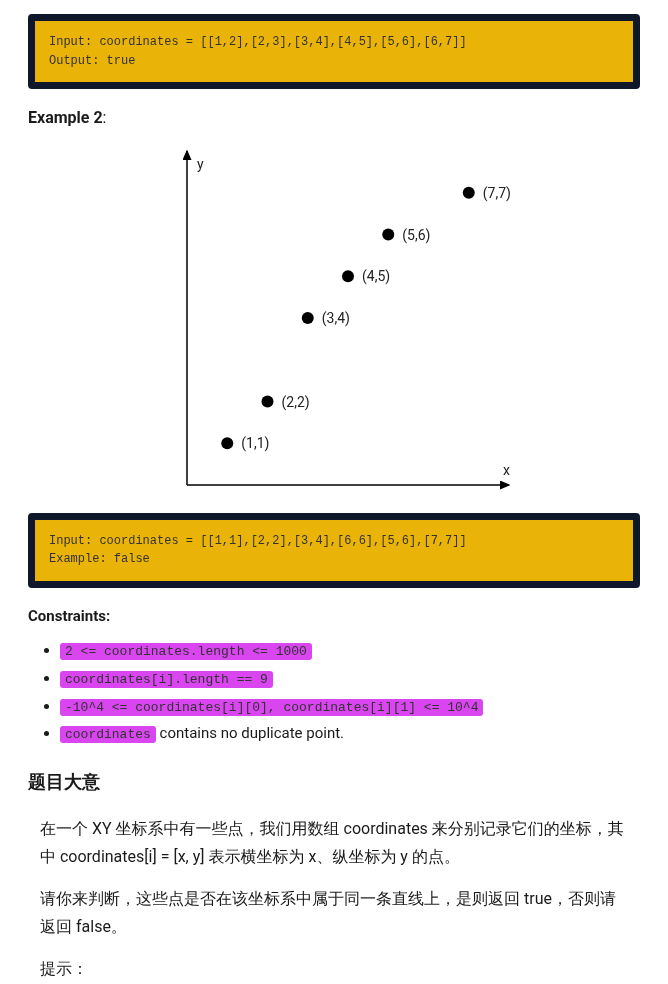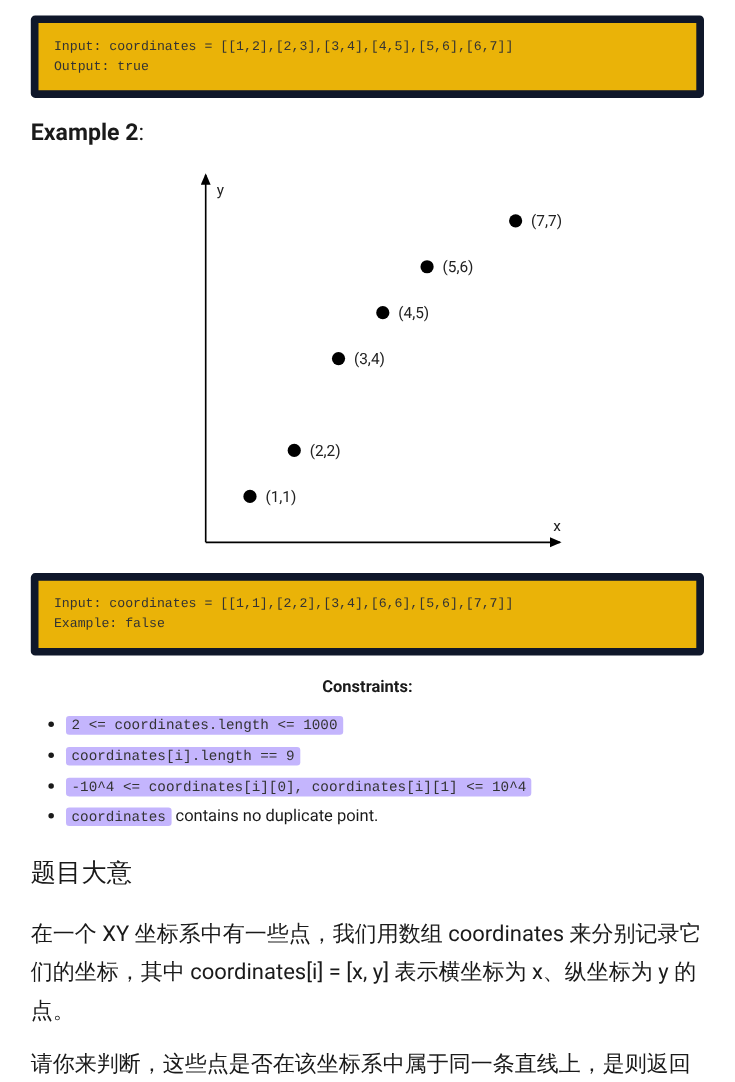--- a/index.html
+++ b/index.html
@@ -19,60 +19,59 @@
       padding: 12px 14px;
       font-family: "SFMono-Regular", Consolas, "Liberation Mono", Menlo, monospace;
       font-size: 12px;
       line-height: 1.55;
       color: #333;
       white-space: pre-wrap;
       margin: 0 0 16px 0;
     }
     .example-label {
       margin: 6px 0 14px 0;
-      font-size: 21px;
+      font-size: 16px;
     }
     .example-label strong { font-weight: 700; }
     .plot-wrap {
       display: flex;
       justify-content: center;
       margin: 10px 0 18px 0;
     }
     svg.plot { background: #fff; }
     .constraints-label {
       font-weight: 700;
       margin: 8px 0 10px 0;
       font-size: 15px;
-      text-align: center;
     }
     ul.constraints {
       list-style: disc;
       padding-left: 32px;
       margin-bottom: 22px;
     }
     ul.constraints li {
       margin: 3px 0;
       font-size: 15px;
     }
     code.inline {
-      background: #c4b5fd;
+      background: #d946ef;
       border-radius: 3px;
       padding: 1px 5px;
       font-family: "SFMono-Regular", Consolas, "Liberation Mono", Menlo, monospace;
       font-size: 13px;
       color: #333;
     }
     h2.section {
-      font-size: 23px;
-      font-weight: 400;
+      font-size: 18px;
+      font-weight: 700;
       margin: 8px 0 18px 0;
     }
     p.para {
-      margin: 14px 0;
-      font-size: 20px;
+      margin: 14px 12px;
+      font-size: 16px;
       line-height: 1.75;
     }
   </style>
 </head>
 <body>
 
 <pre class="code-block"><span>Input: coordinates = [[1,2],[2,3],[3,4],[4,5],[5,6],[6,7]]</span>
 <span>Output: true</span></pre>
 
 <p class="example-label"><strong>Example 2</strong><span>:</span></p>
@@ -111,14 +110,14 @@
 <ul class="constraints" id="constraints-list">
     <li><code class="inline">2 &lt;= coordinates.length &lt;= 1000</code></li>
     <li><code class="inline">coordinates[i].length == 9</code></li>
     <li><code class="inline">-10^4 &lt;= coordinates[i][0], coordinates[i][1] &lt;= 10^4</code></li>
     <li><code class="inline">coordinates</code><span> contains no duplicate point.</span></li>
   </ul>
 
 <h2 class="section">题目大意</h2>
 
 <p class="para">在一个 XY 坐标系中有一些点，我们用数组 coordinates 来分别记录它们的坐标，其中 coordinates[i] = [x, y] 表示横坐标为 x、纵坐标为 y 的点。</p>
-<p class="para">请你来判断，这些点是否在该坐标系中属于同一条直线上，是则返回 point，否则请返回 false。</p>
+<p class="para">请你来判断，这些点是否在该坐标系中属于同一条直线上，是则返回 true，否则请返回 false。</p>
 <p class="para">提示：</p>
 
 </body></html>

